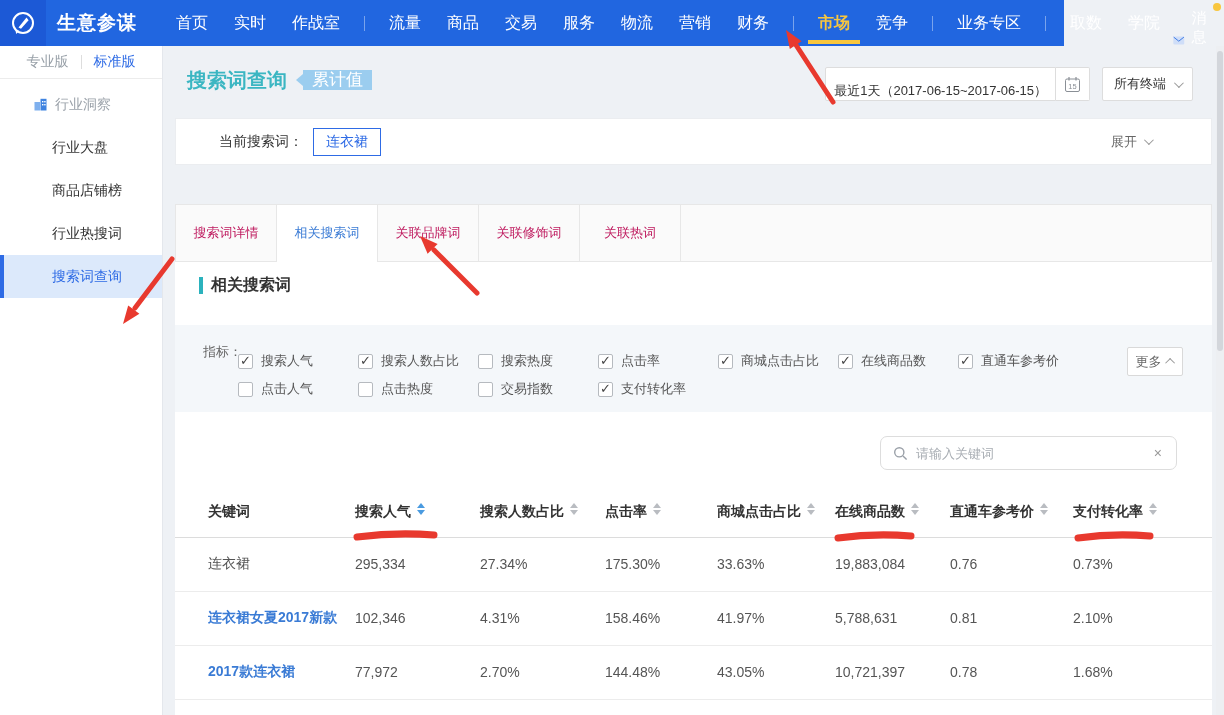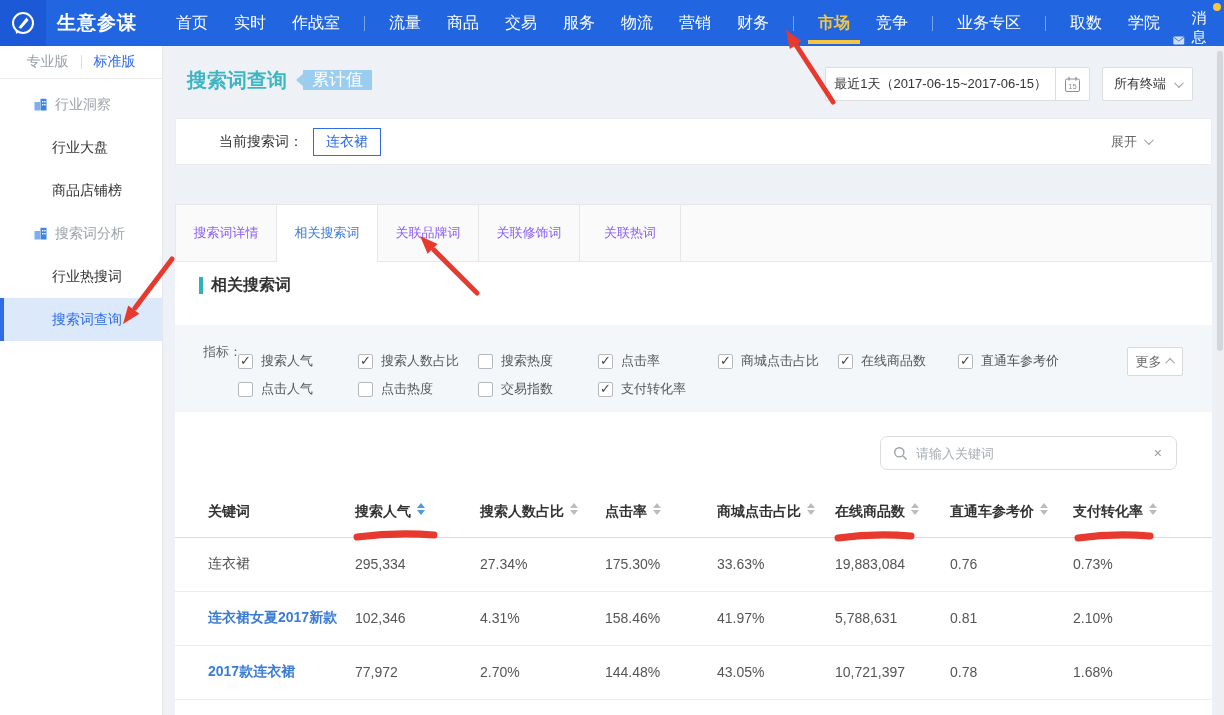--- a/index.html
+++ b/index.html
@@ -5,21 +5,21 @@
   :root{
     --nav-blue:#2166e0; --nav-blue-dark:#1c59d6; --accent-yellow:#f8c63e;
     --link-blue:#3a7bd5; --select-blue:#2e6be5; --teal:#3bb6c2; --teal-bar:#2bb2bd;
     --badge-blue:#9bcdef; --red:#e8392e; --page-bg:#eef1f5; --panel-gray:#f4f7fa;
   }
   *{margin:0;padding:0;box-sizing:border-box;font-family:"Liberation Sans","DejaVu Sans",sans-serif;}
   body{background:#fff;}
   .stage{position:relative;width:1224px;height:715px;background:var(--page-bg);overflow:hidden;}
 
   
-  .navbar{position:absolute;top:0;left:0;width:1224px;height:46px;background:var(--nav-blue);display:flex;align-items:center;color:#fff;z-index:5;}
+  .navbar{position:absolute;top:0;left:0;width:1064px;height:46px;background:var(--nav-blue);display:flex;align-items:center;color:#fff;z-index:5;}
   .logo-box{width:46px;height:46px;background:var(--nav-blue-dark);display:flex;align-items:center;justify-content:center;flex:0 0 auto;}
   .brand{font-size:19px;font-weight:bold;margin-left:11px;letter-spacing:1px;white-space:nowrap;}
   .nav-menu{display:flex;align-items:center;margin-left:26px;height:46px;}
   .nav-item{font-size:16px;padding:0 13px;line-height:46px;position:relative;white-space:nowrap;cursor:pointer;}
   .nav-item.active{color:var(--accent-yellow);font-weight:bold;}
   .market-underline{position:absolute;left:50%;transform:translateX(-50%);bottom:2px;width:52px;height:4px;background:var(--accent-yellow);}
   .nav-divider{width:1px;height:15px;background:rgba(255,255,255,.4);margin:0 11px;}
   .nav-message{margin-left:auto;margin-right:22px;display:flex;align-items:flex-end;gap:7px;font-size:15px;position:relative;cursor:pointer;margin-top:10px;}
   .msg-dot{position:absolute;top:-6px;right:-9px;width:8px;height:8px;border-radius:50%;background:var(--accent-yellow);}
 
@@ -38,33 +38,33 @@
   .side-icon{margin-right:7px;display:inline-flex;}
 
   
   .content{position:absolute;top:46px;left:163px;right:0;bottom:0;}
   .page-head{position:absolute;top:16px;left:24px;display:flex;align-items:center;height:36px;}
   .page-title{font-size:20px;font-weight:bold;color:var(--teal);}
   .badge{display:inline-flex;align-items:center;margin-left:9px;}
   .badge-tri{width:0;height:0;border-top:6px solid transparent;border-bottom:6px solid transparent;border-right:7px solid var(--badge-blue);}
   .badge-body{background:var(--badge-blue);color:#fff;font-size:17px;padding:2px 9px;line-height:16px;}
   .head-controls{position:absolute;top:21px;right:31px;display:flex;align-items:center;height:34px;}
-  .date-box{height:34px;display:flex;align-items:center;border:1px solid #ddd;background:#fff;padding:0 8px;font-size:13px;color:#333;border-radius:2px 0 0 2px;cursor:pointer;}
+  .date-box{height:34px;display:flex;align-items:flex-end;border:1px solid #ddd;background:#fff;padding:0 8px;font-size:13px;color:#333;border-radius:2px 0 0 2px;cursor:pointer;}
   .cal-btn{width:34px;height:34px;border:1px solid #ddd;border-left:none;background:#fff;display:flex;align-items:center;justify-content:center;border-radius:0 2px 2px 0;cursor:pointer;}
   .device-box{margin-left:12px;height:34px;border:1px solid #ddd;background:#fff;padding:0 11px;display:flex;align-items:center;gap:8px;font-size:13px;color:#333;border-radius:2px;cursor:pointer;}
   .chev-down{width:7px;height:7px;border-right:1px solid #999;border-bottom:1px solid #999;transform:rotate(45deg) translateY(-2px);}
   .chev-up{width:7px;height:7px;border-right:1px solid #999;border-bottom:1px solid #999;transform:rotate(-135deg) translateY(-2px);}
 
   .filter-card{position:absolute;top:72px;left:12px;right:12px;height:47px;background:#fff;border:1px solid #ebedf0;display:flex;align-items:center;padding-left:43px;}
   .filter-label{font-size:14px;color:#333;}
   .kw-tag{margin-left:10px;border:1px solid var(--select-blue);color:var(--select-blue);font-size:14px;padding:4px 12px;background:#fff;cursor:pointer;}
   .expand{position:absolute;right:60px;display:flex;align-items:center;gap:7px;font-size:13px;color:#666;cursor:pointer;}
 
   .tab-strip{position:absolute;top:158px;left:12px;right:12px;height:58px;background:#fafafa;border:1px solid #e7e7e7;display:flex;}
-  .tab{width:101px;border-right:1px solid #e7e7e7;display:flex;align-items:center;justify-content:center;font-size:13px;color:#8b5cf6;cursor:pointer;position:relative;}
+  .tab{width:101px;border-right:1px solid #e7e7e7;display:flex;align-items:center;justify-content:center;font-size:13px;color:#be185d;cursor:pointer;position:relative;}
   .tab.active{background:#fff;color:var(--link-blue);}
   .tab.active::after{content:"";position:absolute;left:0;right:0;bottom:-1px;height:1px;background:#fff;}
 
   .panel{position:absolute;top:216px;left:12px;right:12px;bottom:0;background:#fff;}
   .sec-head{position:absolute;top:13px;left:24px;display:flex;align-items:center;gap:8px;}
   .sec-bar{width:4px;height:17px;background:var(--teal-bar);}
   .sec-title{font-size:16px;font-weight:bold;color:#333;}
 
   .metrics{position:absolute;top:63px;left:0;right:0;height:87px;background:var(--panel-gray);}
   .metrics-label{position:absolute;left:28px;top:18px;font-size:13px;color:#666;}
@@ -162,33 +162,20 @@
             <rect x="9" y="4" width="1.4" height="1.4" fill="#fff"></rect>
               <rect x="11.2" y="4" width="1.4" height="1.4" fill="#fff"></rect>
             <rect x="9" y="7" width="1.4" height="1.4" fill="#fff"></rect>
               <rect x="11.2" y="7" width="1.4" height="1.4" fill="#fff"></rect>
           </svg>
         </span>
         <span>行业洞察</span>
       </div>
       <div class="side-item child">行业大盘</div>
       <div class="side-item child">商品店铺榜</div>
-      <div class="side-item section">
-        <span class="side-icon">
-          <svg width="15" height="15" viewBox="0 0 15 15">
-            <rect x="1.5" y="5" width="5.5" height="8.5" fill="#7fb0ee"></rect>
-            <rect x="7.5" y="1.8" width="6" height="11.7" fill="#3f83e0"></rect>
-            <rect x="9" y="4" width="1.4" height="1.4" fill="#fff"></rect>
-              <rect x="11.2" y="4" width="1.4" height="1.4" fill="#fff"></rect>
-            <rect x="9" y="7" width="1.4" height="1.4" fill="#fff"></rect>
-              <rect x="11.2" y="7" width="1.4" height="1.4" fill="#fff"></rect>
-          </svg>
-        </span>
-        <span>搜索词分析</span>
-      </div>
       <div class="side-item child">行业热搜词</div>
       <div class="side-item child selected">搜索词查询</div>
     </div>
   </div>
 
   <div class="content">
 
     <div class="page-head">
       <span class="page-title">搜索词查询</span>
       <span class="badge">

